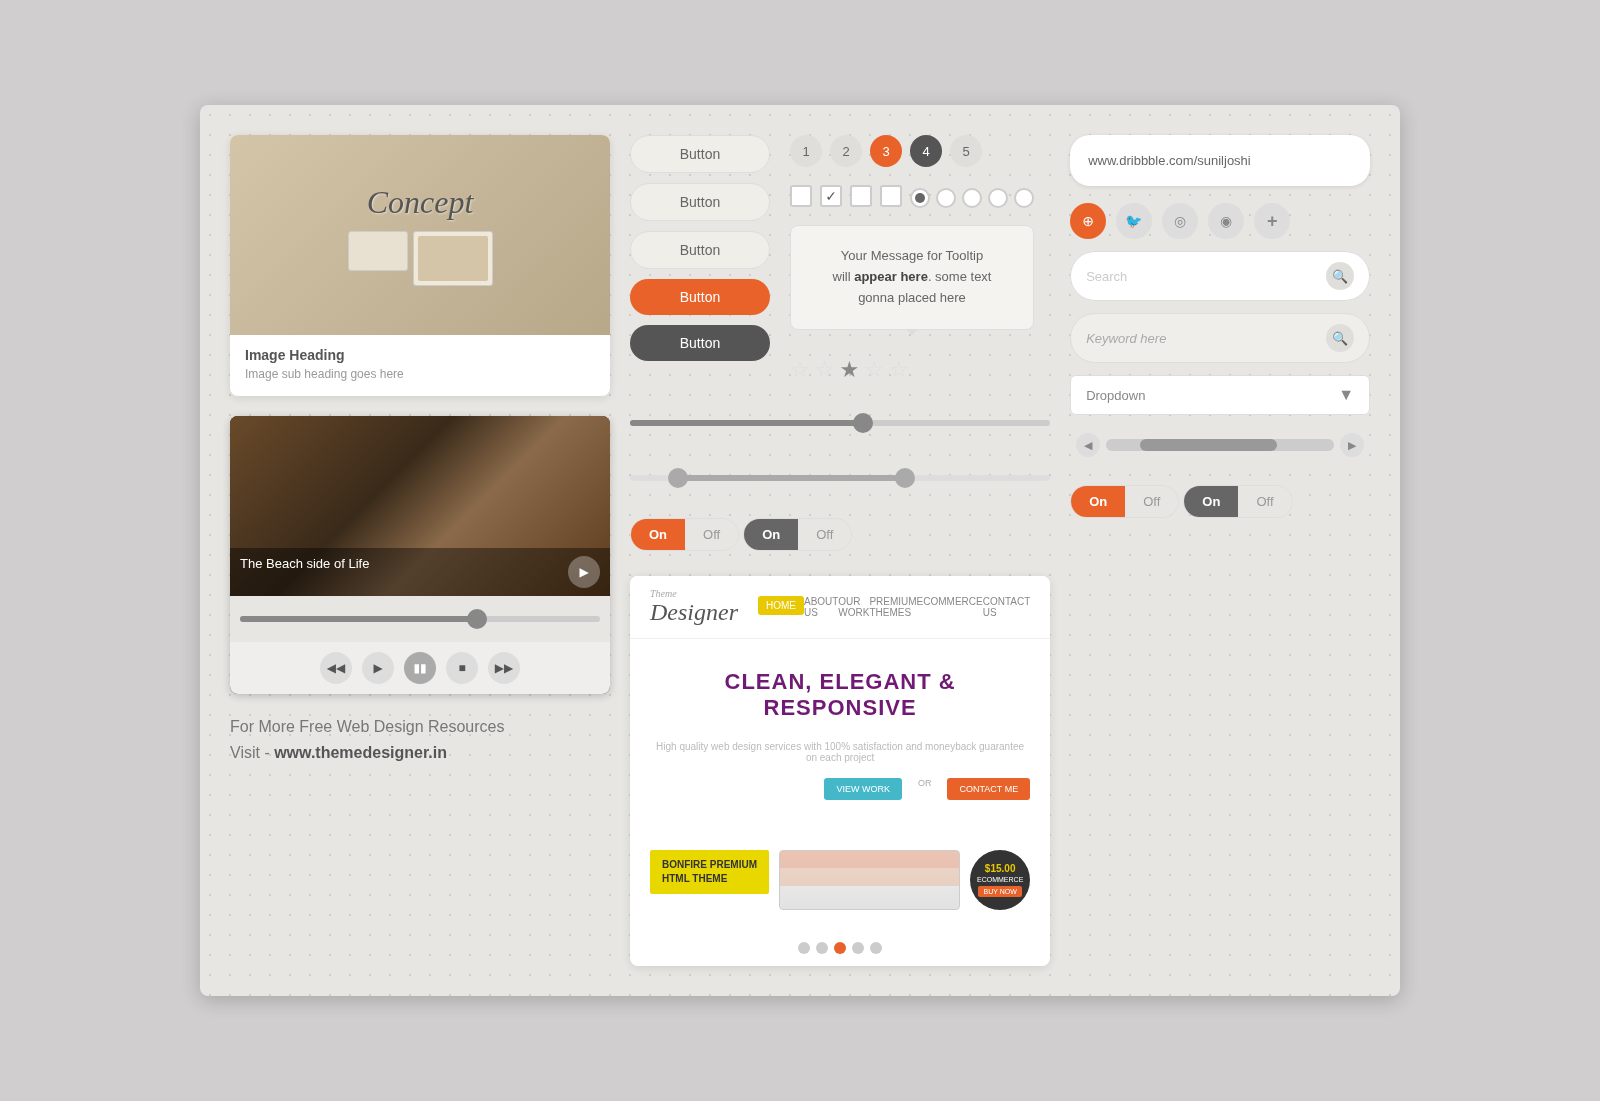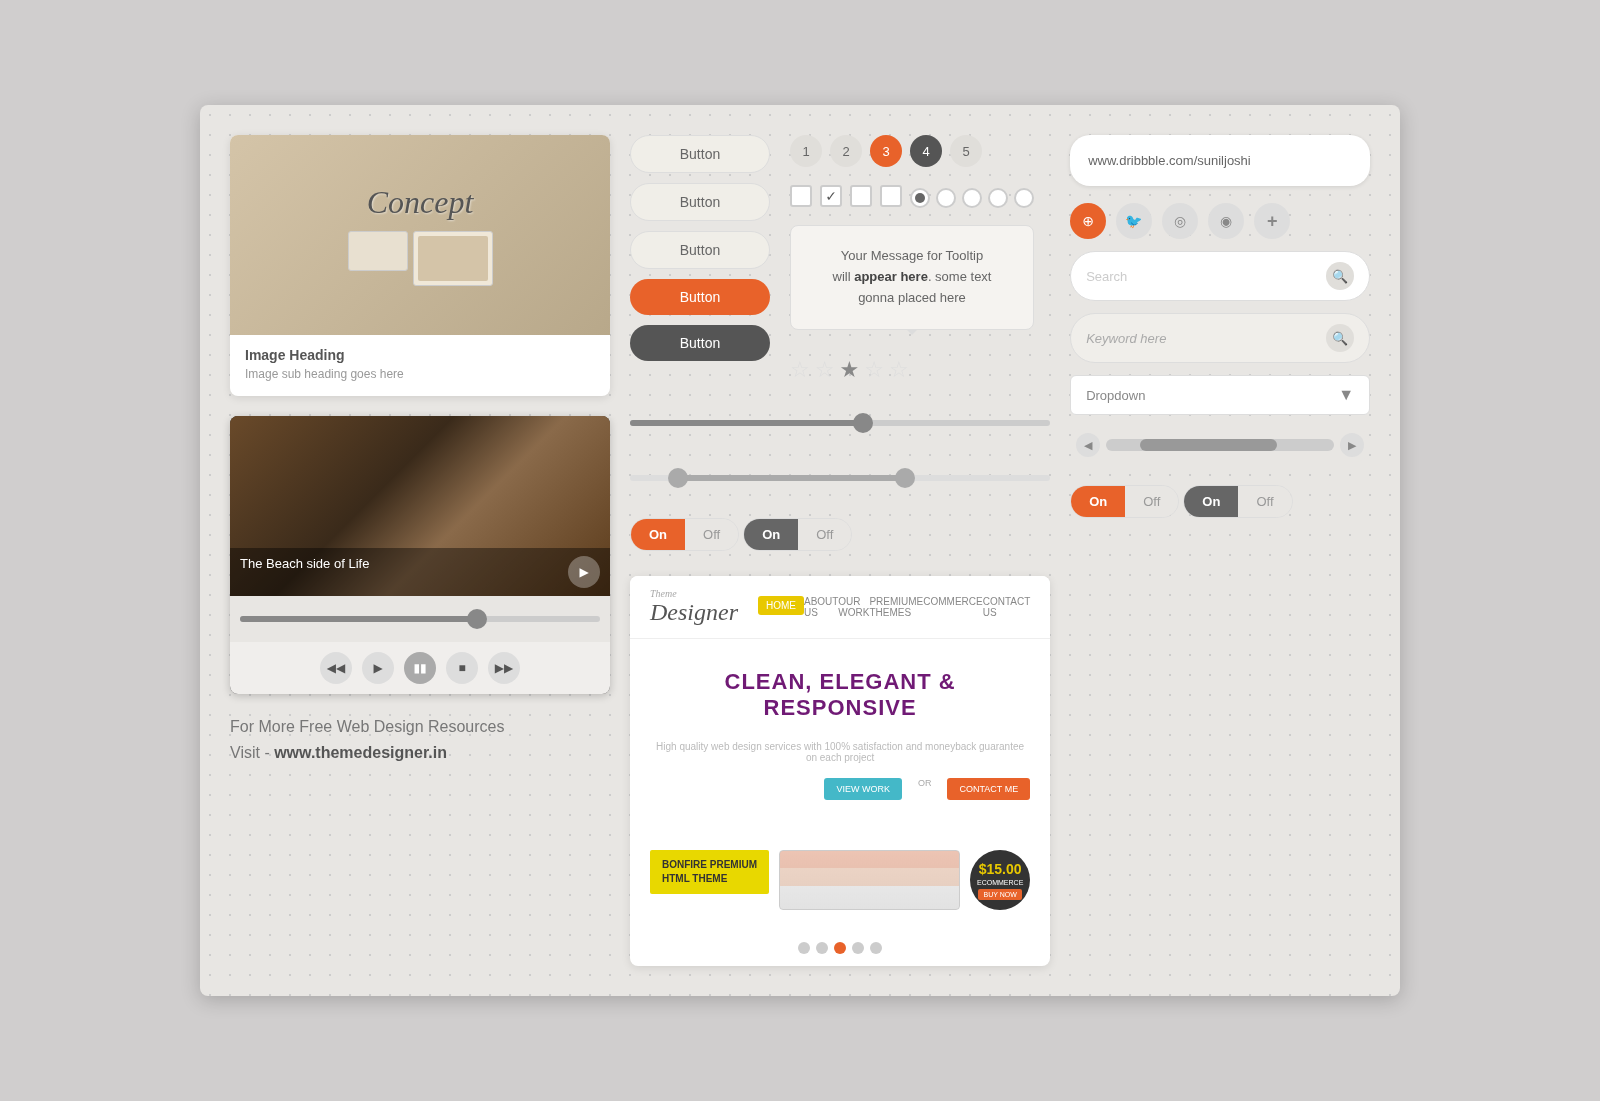--- a/index.html
+++ b/index.html
@@ -504,21 +504,21 @@
     }
     .price-badge {
       background: #333;
       color: #fff;
       border-radius: 50%;
       width: 60px; height: 60px;
       display: flex; flex-direction: column; align-items: center; justify-content: center;
       font-size: 8px;
       line-height: 1.3;
     }
-    .price-amount { font-size: 14px; font-weight: bold; color: #e8c800; }
+    .price-amount { font-size: 10px; font-weight: bold; color: #e8c800; }
     .preview-dots {
       display: flex; justify-content: center; gap: 6px; padding: 12px;
     }
     .dot {
       width: 12px; height: 12px;
       border-radius: 50%;
       background: #ccc;
     }
     .dot.active-dot { background: #e8622a; }
   </style>

